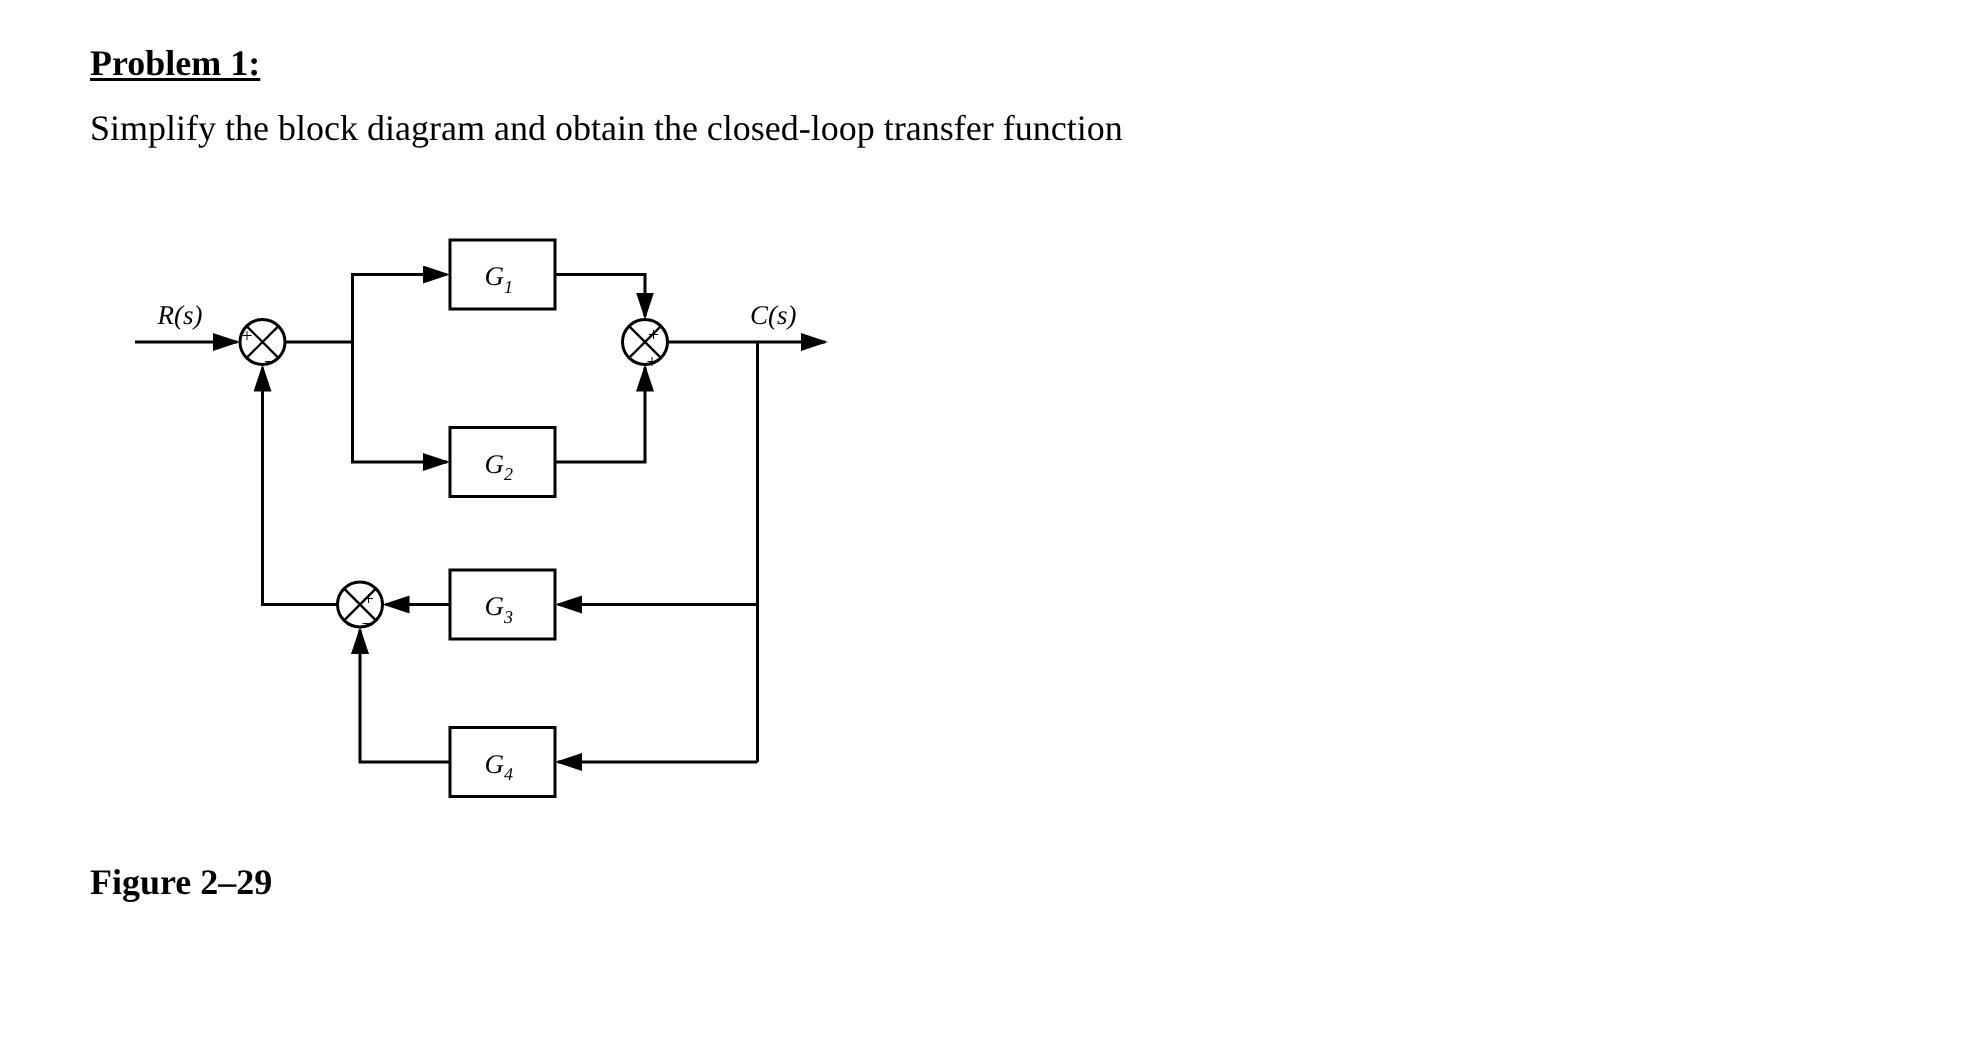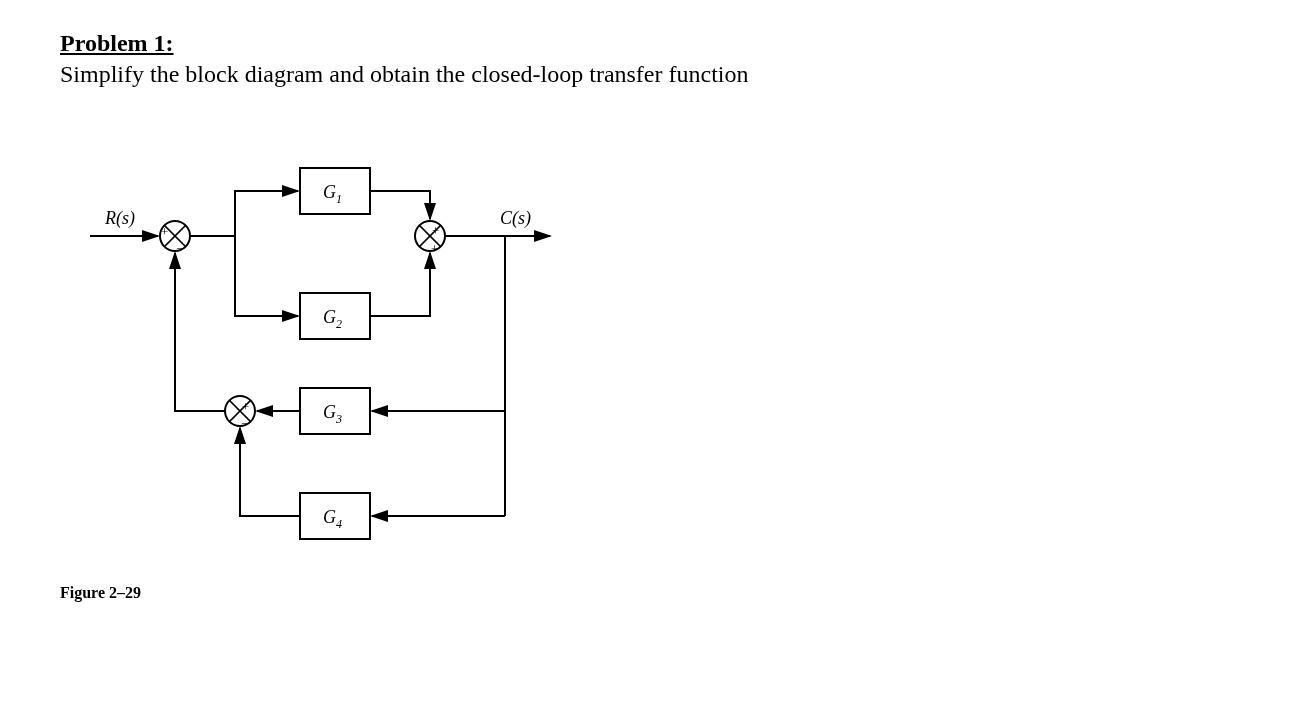--- a/index.html
+++ b/index.html
@@ -4,29 +4,29 @@
 <style>
   body {
     margin: 0;
     padding: 30px 60px;
     font-family: "Times New Roman", Times, serif;
     background: #fff;
     color: #000;
   }
   .heading {
     font-size: 24px;
-    margin-bottom: 4px;
+    margin-bottom: 16px;
   }
   .heading .label {
     font-weight: bold;
     text-decoration: underline;
   }
   .instruction {
     font-size: 24px;
-    margin-bottom: 48px;
+    margin-bottom: 28px;
   }
   .diagram-wrap {
     position: relative;
     width: 520px;
     height: 440px;
   }
   .diagram-wrap svg {
     position: absolute;
     left: 0;
     top: 0;
@@ -39,21 +39,21 @@
   .sub {
     font-size: 12px;
   }
   .signal-label {
     font-family: "Times New Roman", Times, serif;
     font-style: italic;
     font-size: 18px;
   }
   .caption {
     margin-top: 8px;
-    font-size: 16px;
+    font-size: 24px;
   }
   .caption .fig-label {
     font-weight: bold;
   }
 </style>
 </head>
 <body>
 
 <div class="heading">
   <span class="label">Problem 1:</span>

